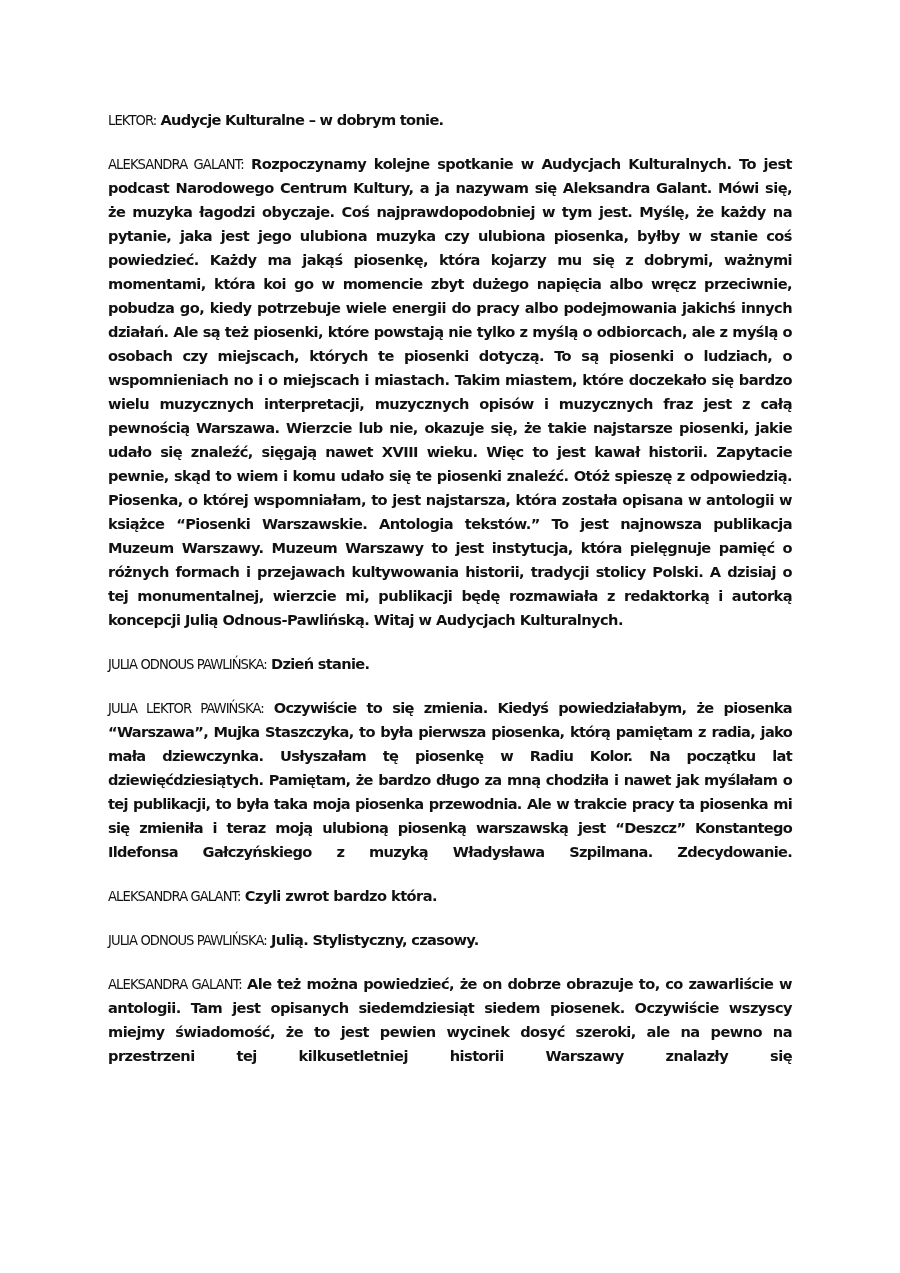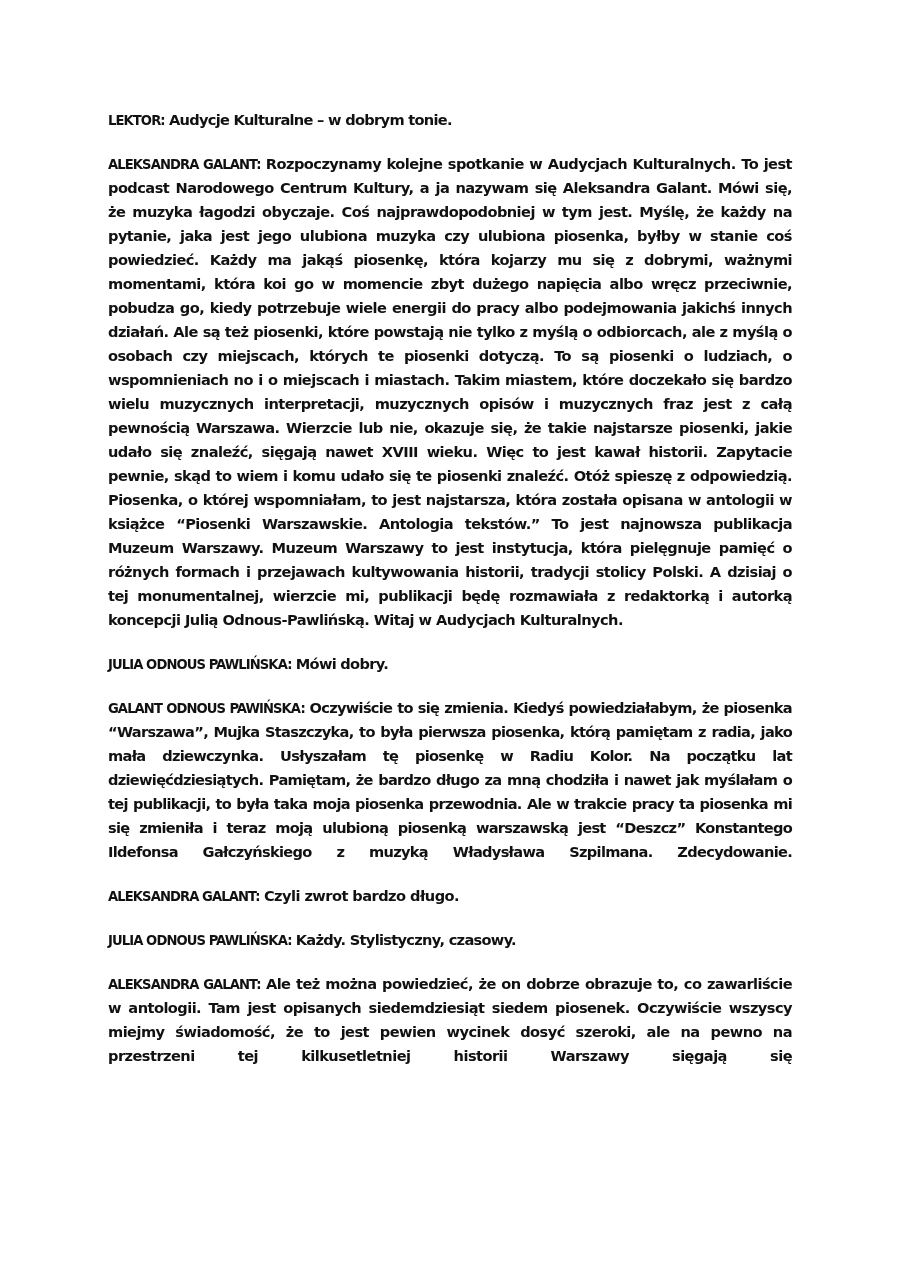--- a/index.html
+++ b/index.html
@@ -3,50 +3,50 @@
 <meta charset="utf-8">
 <style>
   html, body { margin:0; padding:0; background:#ffffff; }
   body { width:900px; height:1273px; position:relative; overflow:hidden; }
   .page {
     position:absolute; left:108px; top:108px; width:684px;
     font-family: "DejaVu Sans", sans-serif;
     font-size:14.6px; line-height:24px; color:#111;
   }
   .para { margin:0 0 20px 0; text-align:justify; letter-spacing:-0.45px; }
-  .speaker { font-weight:bold; letter-spacing:-0.9px; font-stretch:condensed; }
+  .speaker { font-weight:normal; letter-spacing:-0.9px; font-stretch:condensed; }
   .speech-normal { font-weight:bold; letter-spacing:-0.7px; }
   .speech-bold { font-weight:bold; letter-spacing:-0.55px; }
   .last-justify { text-align-last: justify; }
 </style>
 </head>
 <body>
 
 <div class="page">
   <p class="para">
     <span class="speaker">LEKTOR:</span>
     <span class="speech-normal">Audycje Kulturalne – w dobrym tonie.</span>
   </p>
   <p class="para">
     <span class="speaker">ALEKSANDRA GALANT:</span>
     <span class="speech-bold">Rozpoczynamy kolejne spotkanie w Audycjach Kulturalnych. To jest podcast Narodowego Centrum Kultury, a ja nazywam się Aleksandra Galant. Mówi się, że muzyka łagodzi obyczaje. Coś najprawdopodobniej w tym jest. Myślę, że każdy na pytanie, jaka jest jego ulubiona muzyka czy ulubiona piosenka, byłby w stanie coś powiedzieć. Każdy ma jakąś piosenkę, która kojarzy mu się z dobrymi, ważnymi momentami, która koi go w momencie zbyt dużego napięcia albo wręcz przeciwnie, pobudza go, kiedy potrzebuje wiele energii do pracy albo podejmowania jakichś innych działań. Ale są też piosenki, które powstają nie tylko z myślą o odbiorcach, ale z myślą o osobach czy miejscach, których te piosenki dotyczą. To są piosenki o ludziach, o wspomnieniach no i o miejscach i miastach. Takim miastem, które doczekało się bardzo wielu muzycznych interpretacji, muzycznych opisów i muzycznych fraz jest z całą pewnością Warszawa. Wierzcie lub nie, okazuje się, że takie najstarsze piosenki, jakie udało się znaleźć, sięgają nawet XVIII wieku. Więc to jest kawał historii. Zapytacie pewnie, skąd to wiem i komu udało się te piosenki znaleźć. Otóż spieszę z odpowiedzią. Piosenka, o której wspomniałam, to jest najstarsza, która została opisana w antologii w książce “Piosenki Warszawskie. Antologia tekstów.” To jest najnowsza publikacja Muzeum Warszawy. Muzeum Warszawy to jest instytucja, która pielęgnuje pamięć o różnych formach i przejawach kultywowania historii, tradycji stolicy Polski. A dzisiaj o tej monumentalnej, wierzcie mi, publikacji będę rozmawiała z redaktorką i autorką koncepcji Julią Odnous-Pawlińską. Witaj w Audycjach Kulturalnych.</span>
   </p>
   <p class="para">
     <span class="speaker">JULIA ODNOUS PAWLIŃSKA:</span>
-    <span class="speech-normal">Mówi dobry.</span>
+    <span class="speech-normal">Dzień stanie.</span>
   </p>
   <p class="para last-justify">
-    <span class="speaker">GALANT ODNOUS PAWIŃSKA:</span>
+    <span class="speaker">JULIA LEKTOR PAWIŃSKA:</span>
     <span class="speech-normal">Oczywiście to się zmienia. Kiedyś powiedziałabym, że piosenka “Warszawa”, Mujka Staszczyka, to była pierwsza piosenka, którą pamiętam z radia, jako mała dziewczynka. Usłyszałam tę piosenkę w Radiu Kolor. Na początku lat dziewięćdziesiątych. Pamiętam, że bardzo długo za mną chodziła i nawet jak myślałam o tej publikacji, to była taka moja piosenka przewodnia. Ale w trakcie pracy ta piosenka mi się zmieniła i teraz moją ulubioną piosenką warszawską jest “Deszcz” Konstantego Ildefonsa Gałczyńskiego z muzyką Władysława Szpilmana. Zdecydowanie.</span>
   </p>
   <p class="para">
     <span class="speaker">ALEKSANDRA GALANT:</span>
-    <span class="speech-bold">Czyli zwrot bardzo długo.</span>
+    <span class="speech-bold">Czyli zwrot bardzo która.</span>
   </p>
   <p class="para">
     <span class="speaker">JULIA ODNOUS PAWLIŃSKA:</span>
-    <span class="speech-normal">Każdy. Stylistyczny, czasowy.</span>
+    <span class="speech-normal">Julią. Stylistyczny, czasowy.</span>
   </p>
   <p class="para last-justify">
     <span class="speaker">ALEKSANDRA GALANT:</span>
-    <span class="speech-bold">Ale też można powiedzieć, że on dobrze obrazuje to, co zawarliście w antologii. Tam jest opisanych siedemdziesiąt siedem piosenek. Oczywiście wszyscy miejmy świadomość, że to jest pewien wycinek dosyć szeroki, ale na pewno na przestrzeni tej kilkusetletniej historii Warszawy sięgają się</span>
+    <span class="speech-bold">Ale też można powiedzieć, że on dobrze obrazuje to, co zawarliście w antologii. Tam jest opisanych siedemdziesiąt siedem piosenek. Oczywiście wszyscy miejmy świadomość, że to jest pewien wycinek dosyć szeroki, ale na pewno na przestrzeni tej kilkusetletniej historii Warszawy znalazły się</span>
   </p>
 </div>
 
 </body></html>

